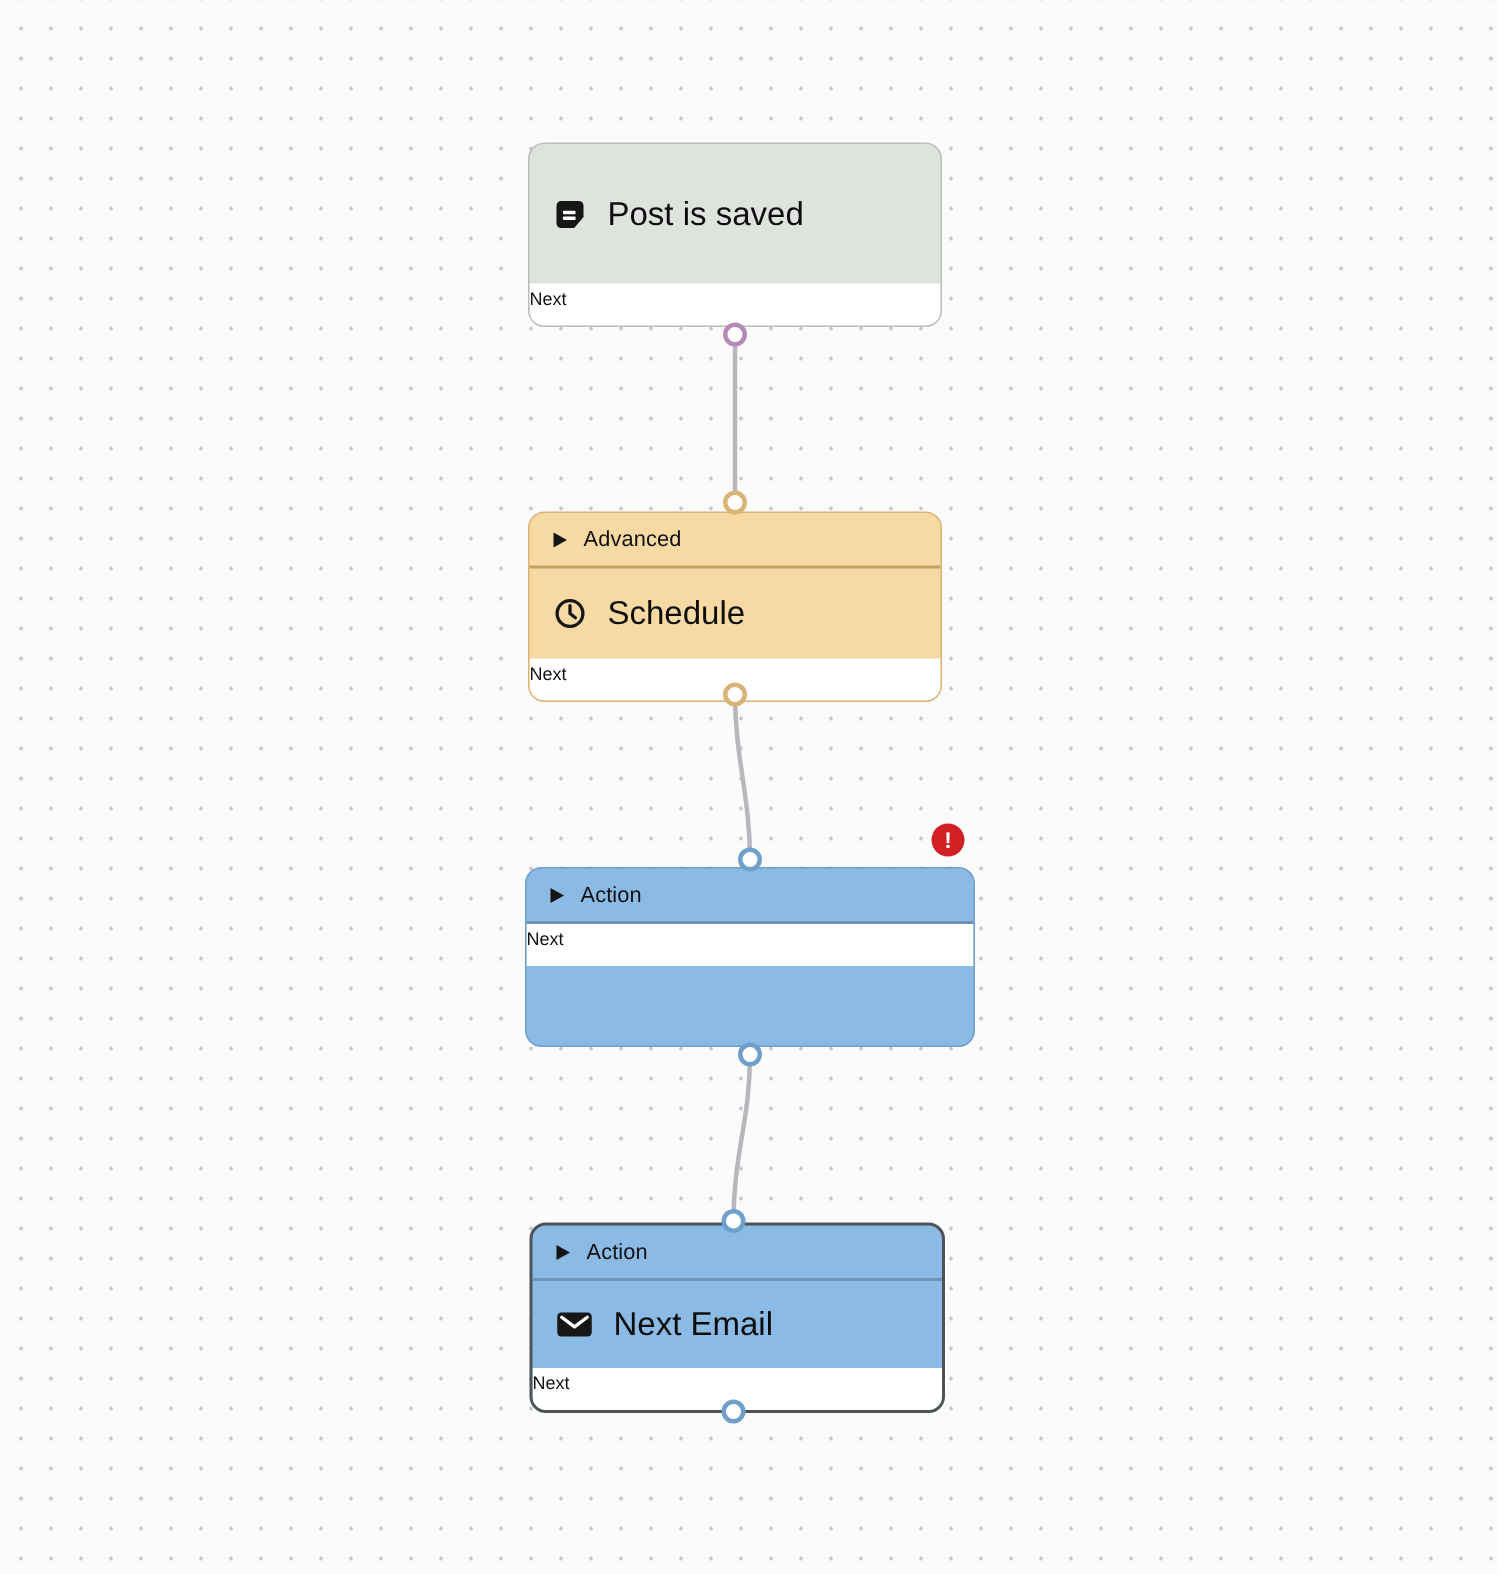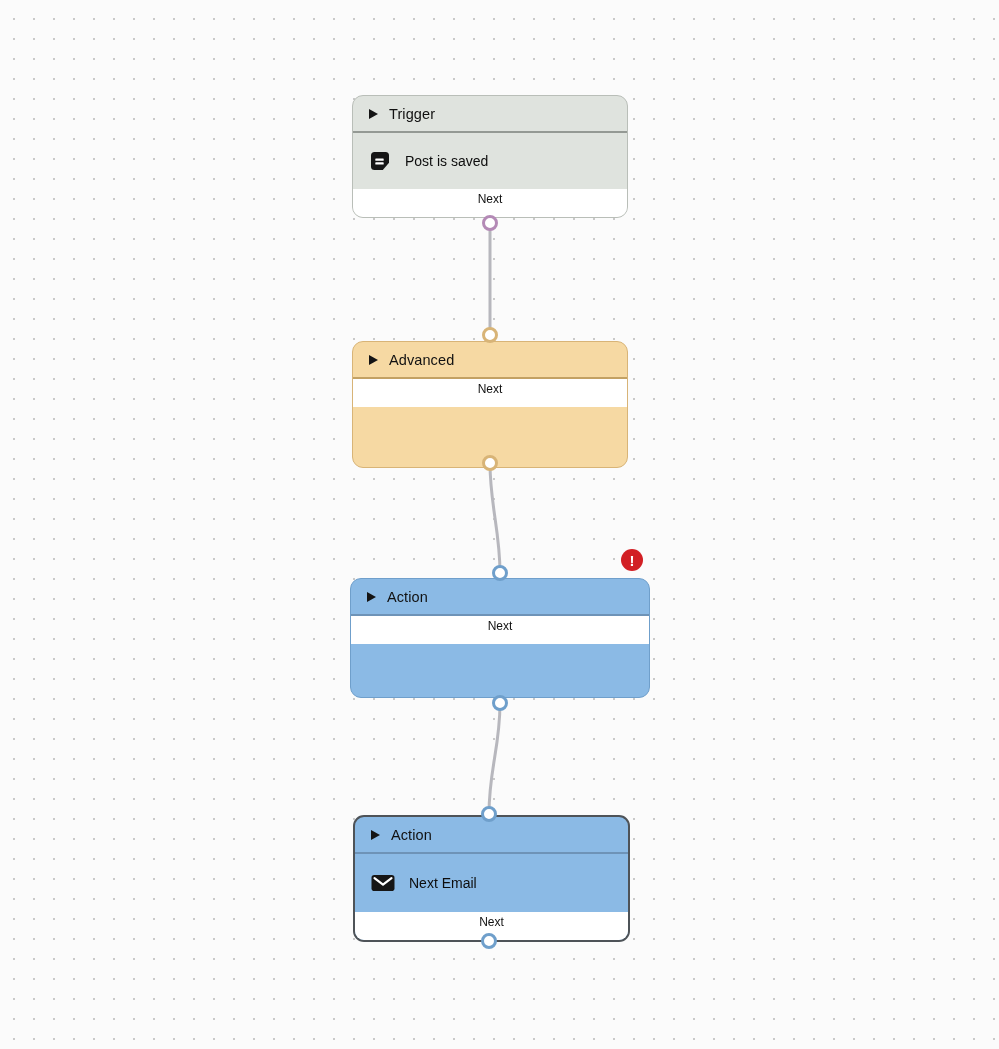--- a/index.html
+++ b/index.html
@@ -54,29 +54,28 @@
     border-top: 5.5px solid rgba(0,0,0,0);
     border-bottom: 5.5px solid rgba(0,0,0,0);
     border-left: 9px solid #141414;
   }
   .node-body {
     flex: 1 1 auto;
     display: flex;
     align-items: center;
     gap: 14px;
     padding: 12px 16px;
-    font-size: 14px;
+    font-size: 22px;
     color: #0d0d0d;
   }
   .node-body .icon { display: flex; align-items: center; }
   .node-footer {
     flex: 0 0 25px;
     background: #ffffff;
     display: flex;
-    justify-content: center;
     align-items: flex-start;
     padding-top: 3px;
     font-size: 12px;
     color: #111;
   }
   .port {
     position: absolute;
     width: 10px; height: 10px;
     box-sizing: content-box;
     background: #fff;
@@ -103,43 +102,48 @@
 
 <div class="canvas">
 
   <svg class="edges">
     <path class="edge" d="M490 223 L490 335" style="stroke: rgb(183, 183, 189);"></path>
     <path class="edge" d="M490 463 C490 505, 500 531, 500 573" style="stroke: rgb(183, 183, 189);"></path>
     <path class="edge" d="M500 703 C500 748, 489 769, 489 814" style="stroke: rgb(183, 183, 189);"></path>
   </svg>
 
   <div class="node" style="left: 352px; top: 95px; width: 276px; height: 123px; background-color: rgb(223, 227, 222); border-color: rgb(185, 190, 184);">
-    <div class="node-header" style="border-bottom-color: rgb(148, 153, 148);">
-      <span class="caret"></span>
-      <span>Trigger</span>
-    </div>
     <div class="node-body">
       <span class="icon">
         <svg width="22" height="22" viewBox="0 0 22 22">
           <path d="M5.5 2 H16.5 Q20 2 20 5.5 V12.7 L13.8 20 H5.5 Q2 20 2 16.5 V5.5 Q2 2 5.5 2 Z" fill="#161616"></path>
           <rect x="6.3" y="8.5" width="8.4" height="2.3" rx="0.6" fill="#fff"></rect>
           <rect x="6.3" y="12.3" width="8.4" height="2.3" rx="0.6" fill="#fff"></rect>
         </svg>
       </span>
       <span>Post is saved</span>
     </div>
     <div class="node-footer">
       <span>Next</span>
     </div>
   </div>
 
   <div class="node" style="left: 352px; top: 341px; width: 276px; height: 127px; background-color: rgb(246, 217, 163); border-color: rgb(216, 180, 119);">
     <div class="node-header" style="border-bottom-color: rgb(195, 161, 99);">
       <span class="caret"></span>
       <span>Advanced</span>
+    </div>
+    <div class="node-body">
+      <span class="icon">
+        <svg width="22" height="22" viewBox="0 0 22 22">
+          <circle cx="11" cy="11" r="8.6" fill="none" stroke="#161616" stroke-width="2.2"></circle>
+          <path d="M11 5.8 V11 L14.6 13.8" fill="none" stroke="#161616" stroke-width="2.2" stroke-linecap="round" stroke-linejoin="round"></path>
+        </svg>
+      </span>
+      <span>Schedule</span>
     </div>
     <div class="node-footer">
       <span>Next</span>
     </div>
   </div>
 
   <div class="node" style="left: 350px; top: 578px; width: 300px; height: 120px; background-color: rgb(139, 186, 229); border-color: rgb(111, 159, 203);">
     <div class="node-header" style="border-bottom-color: rgb(110, 147, 183);">
       <span class="caret"></span>
       <span>Action</span>

